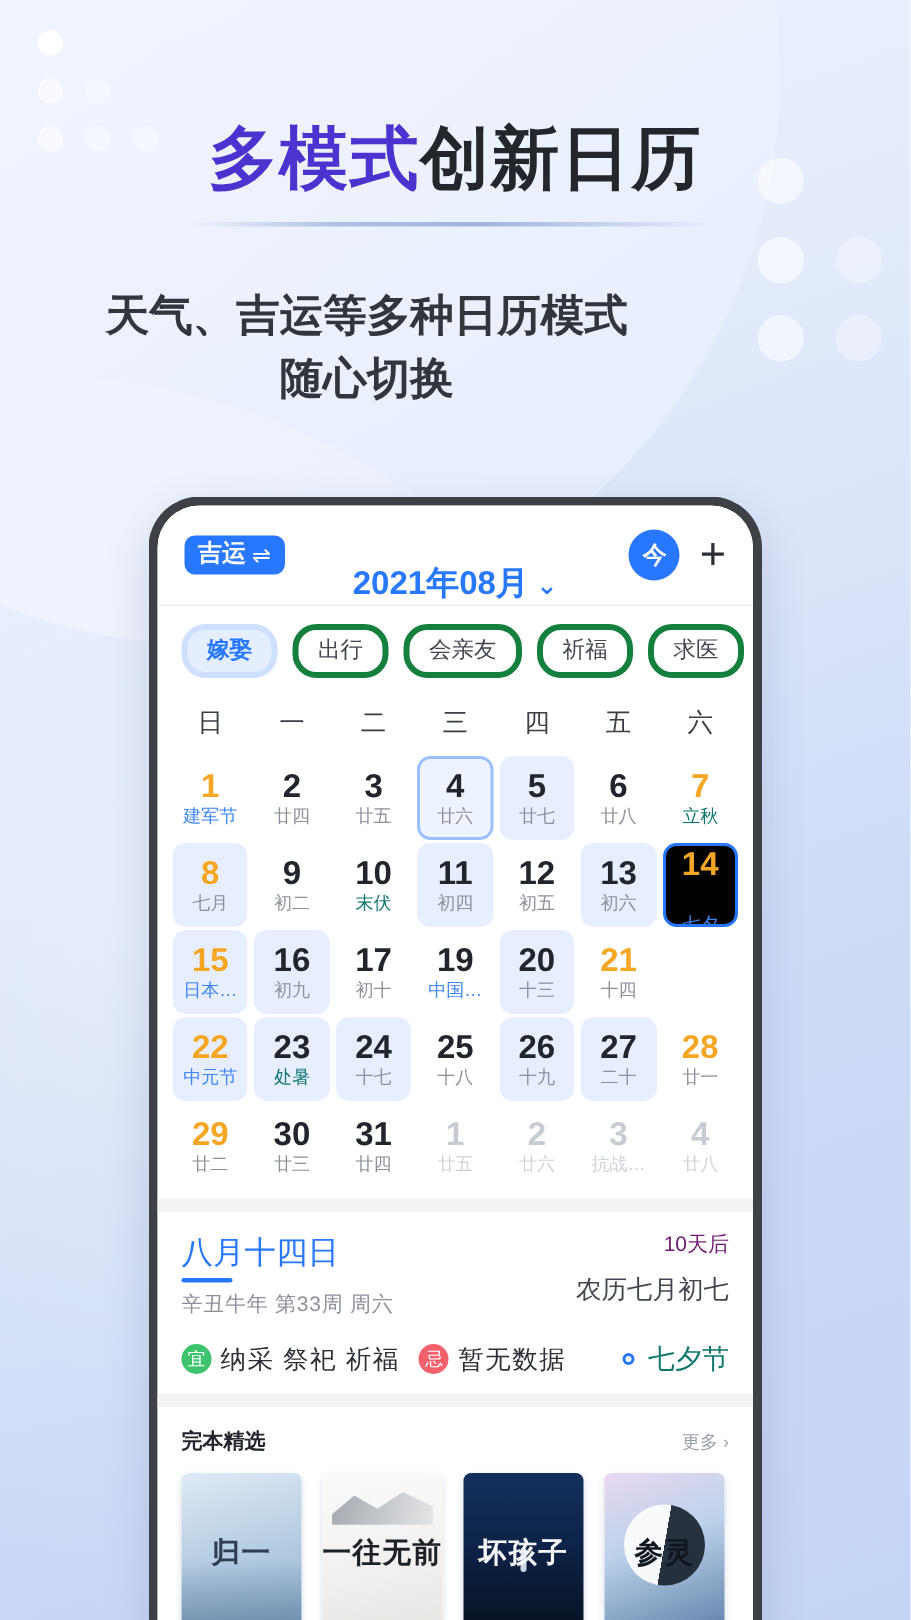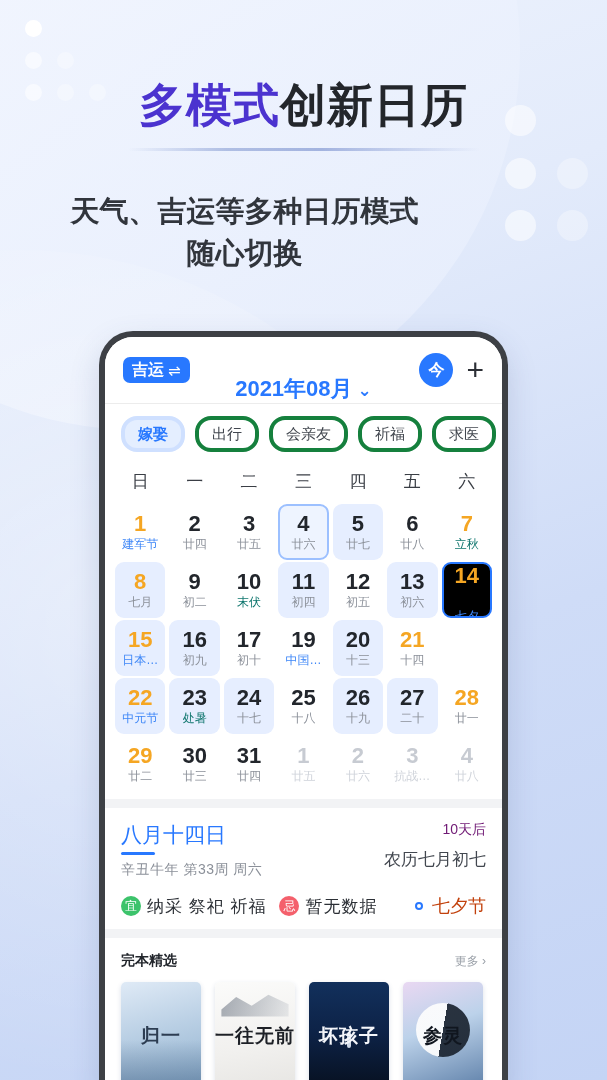--- a/index.html
+++ b/index.html
@@ -122,21 +122,21 @@
   .badge{
     width:20px;height:20px;border-radius:50%;color:#fff;font-size:12px;
     display:inline-flex;align-items:center;justify-content:center;margin-right:6px;
     flex:0 0 auto;
   }
   .badge.yi{background:#3cc36b;}
   .badge.ji{background:#f4606c;margin-left:13px;}
   .bot-txt{font-size:17px;color:#2c3036;letter-spacing:1px;}
   .fest{margin-left:auto;display:flex;align-items:center;gap:9px;}
   .fest-dot{width:8px;height:8px;border-radius:50%;border:2px solid #2878ff;}
-  .fest-name{font-size:18px;color:#c2410c;}
+  .fest-name{font-size:18px;color:#0f766e;}
 
   
   .books{padding:14px 16px 0;}
   .books-head{display:flex;align-items:center;justify-content:space-between;}
   .books-title{font-size:14px;font-weight:bold;color:#22262c;}
   .books-more{font-size:12px;color:#9aa0a8;}
   .books-row{display:flex;gap:14px;margin-top:12px;}
   .cover{
     width:80px;height:108px;border-radius:5px;position:relative;overflow:hidden;
     flex:0 0 auto;box-shadow:0 2px 5px rgba(40,60,110,.16);

